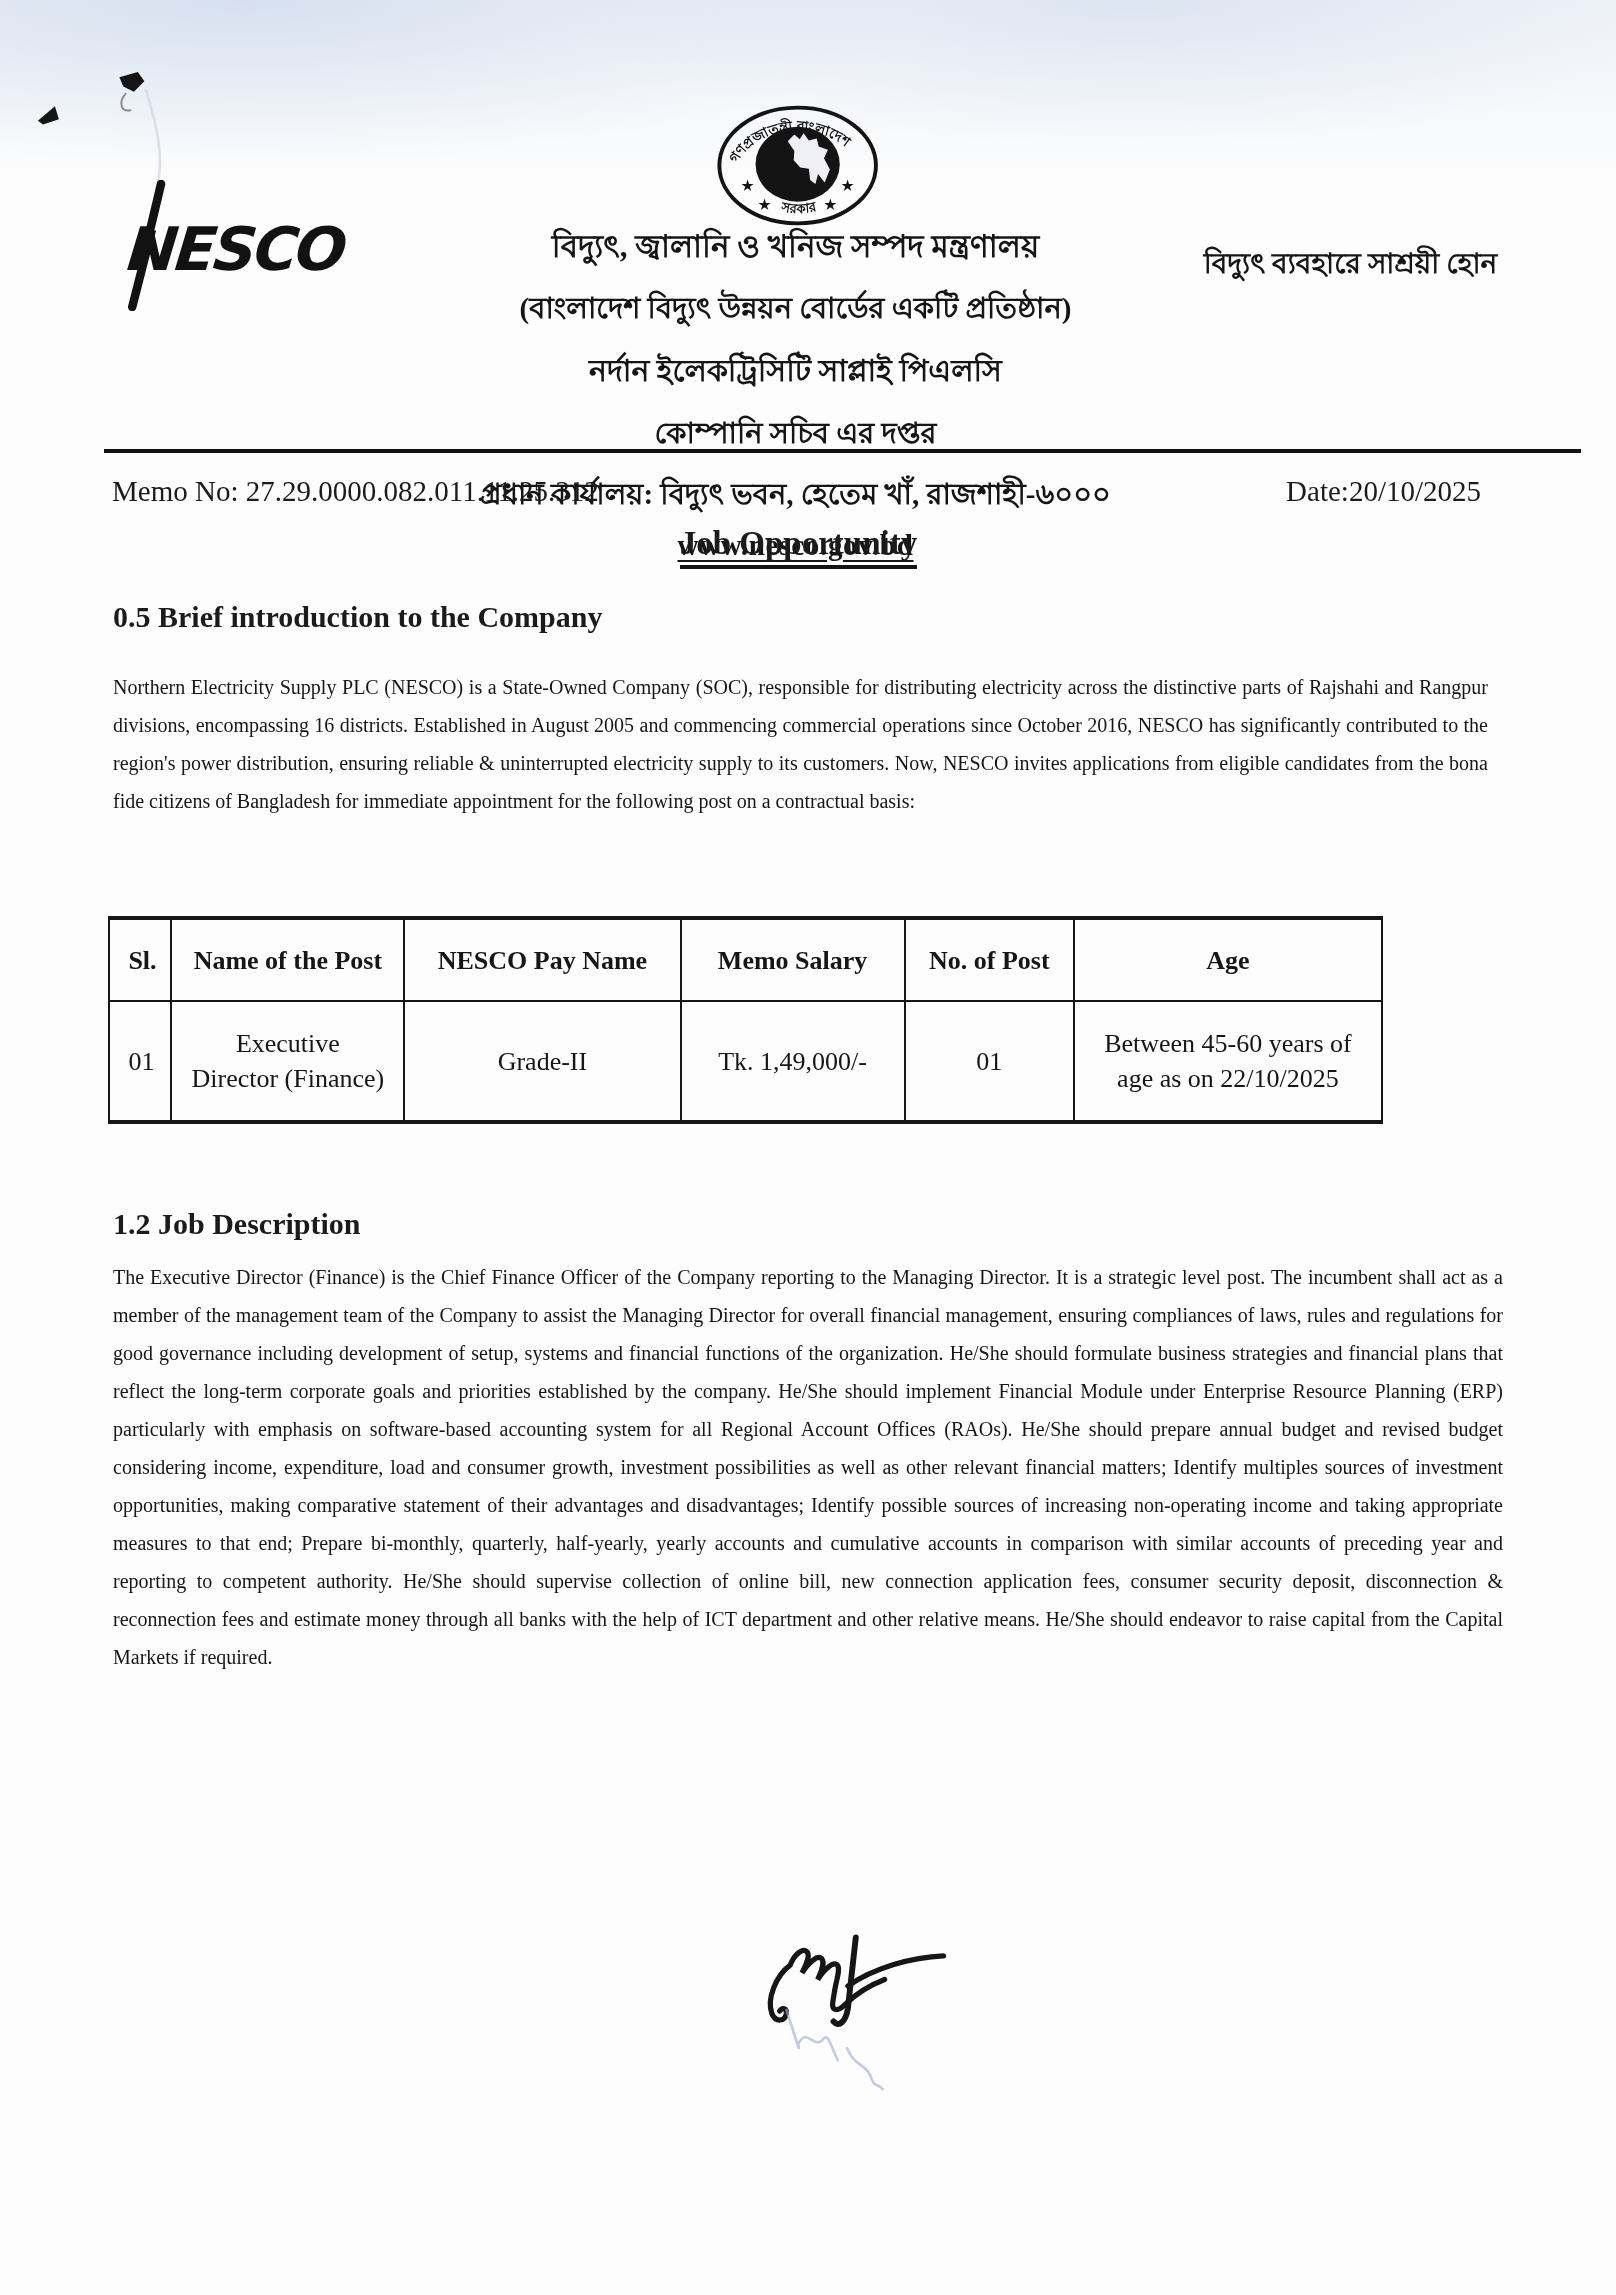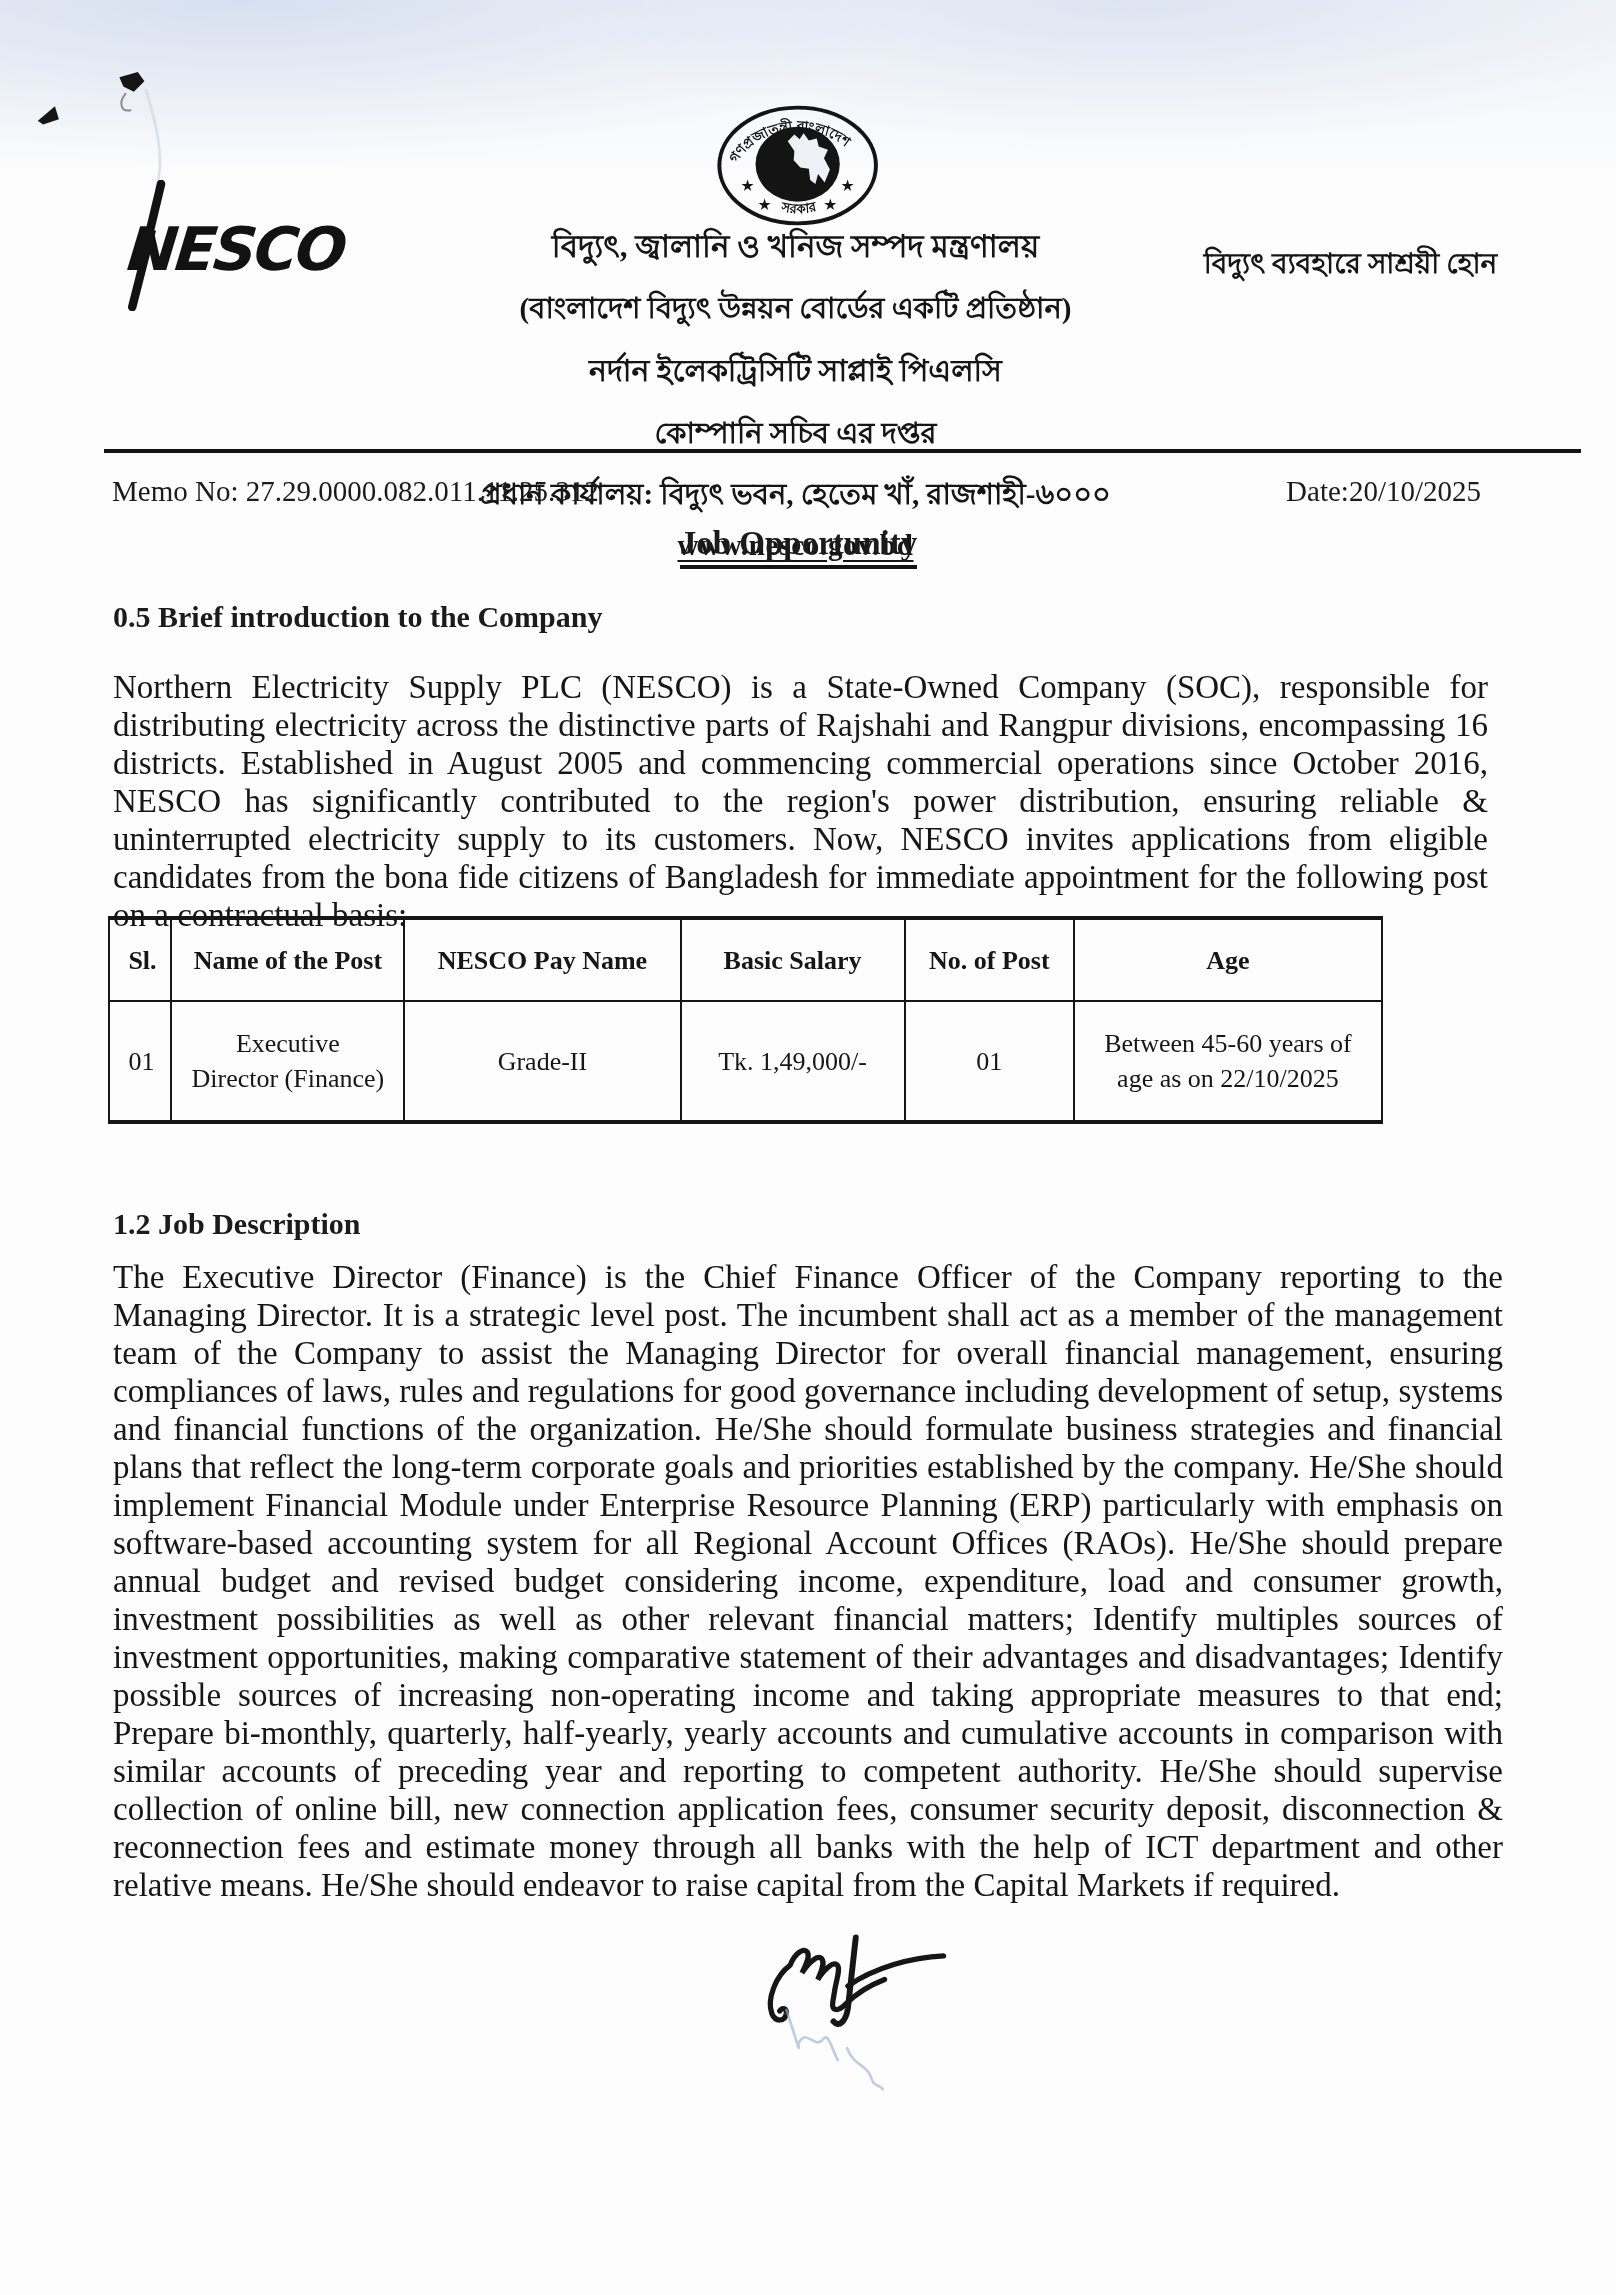--- a/index.html
+++ b/index.html
@@ -77,21 +77,21 @@
   .sec-heading {
     position: absolute; left: 113px;
     font-size: 30px; font-weight: bold;
   }
   .sec1-h { top: 600px; }
   .sec2-h { top: 1207px; }
 
   
   .para {
     position: absolute; left: 113px;
-    font-size: 33px; line-height: 38px;
+    font-size: 20px; line-height: 38px;
     text-align: justify; color: #161616;
   }
   .intro-para { top: 668px; width: 1375px; }
   .desc-para  { top: 1258px; width: 1390px; }
 
   
   .post-table {
     position: absolute; left: 108px; top: 916px; width: 1275px;
     border-collapse: collapse; table-layout: fixed;
     font-size: 26px; color: #161616;
@@ -188,21 +188,21 @@
         <col class="col-grade">
       <col class="col-sal">
         <col class="col-no">
         <col class="col-age">
     </colgroup>
     <thead>
       <tr>
         <th>Sl.</th>
         <th>Name of the Post</th>
         <th>NESCO Pay Name</th>
-        <th>Basic Salary</th>
+        <th>Memo Salary</th>
         <th>No. of Post</th>
         <th>Age</th>
       </tr>
     </thead>
     <tbody>
       <tr>
         <td>01</td>
         <td>Executive Director (Finance)</td>
         <td>Grade-II</td>
         <td>Tk. 1,49,000/-</td>

